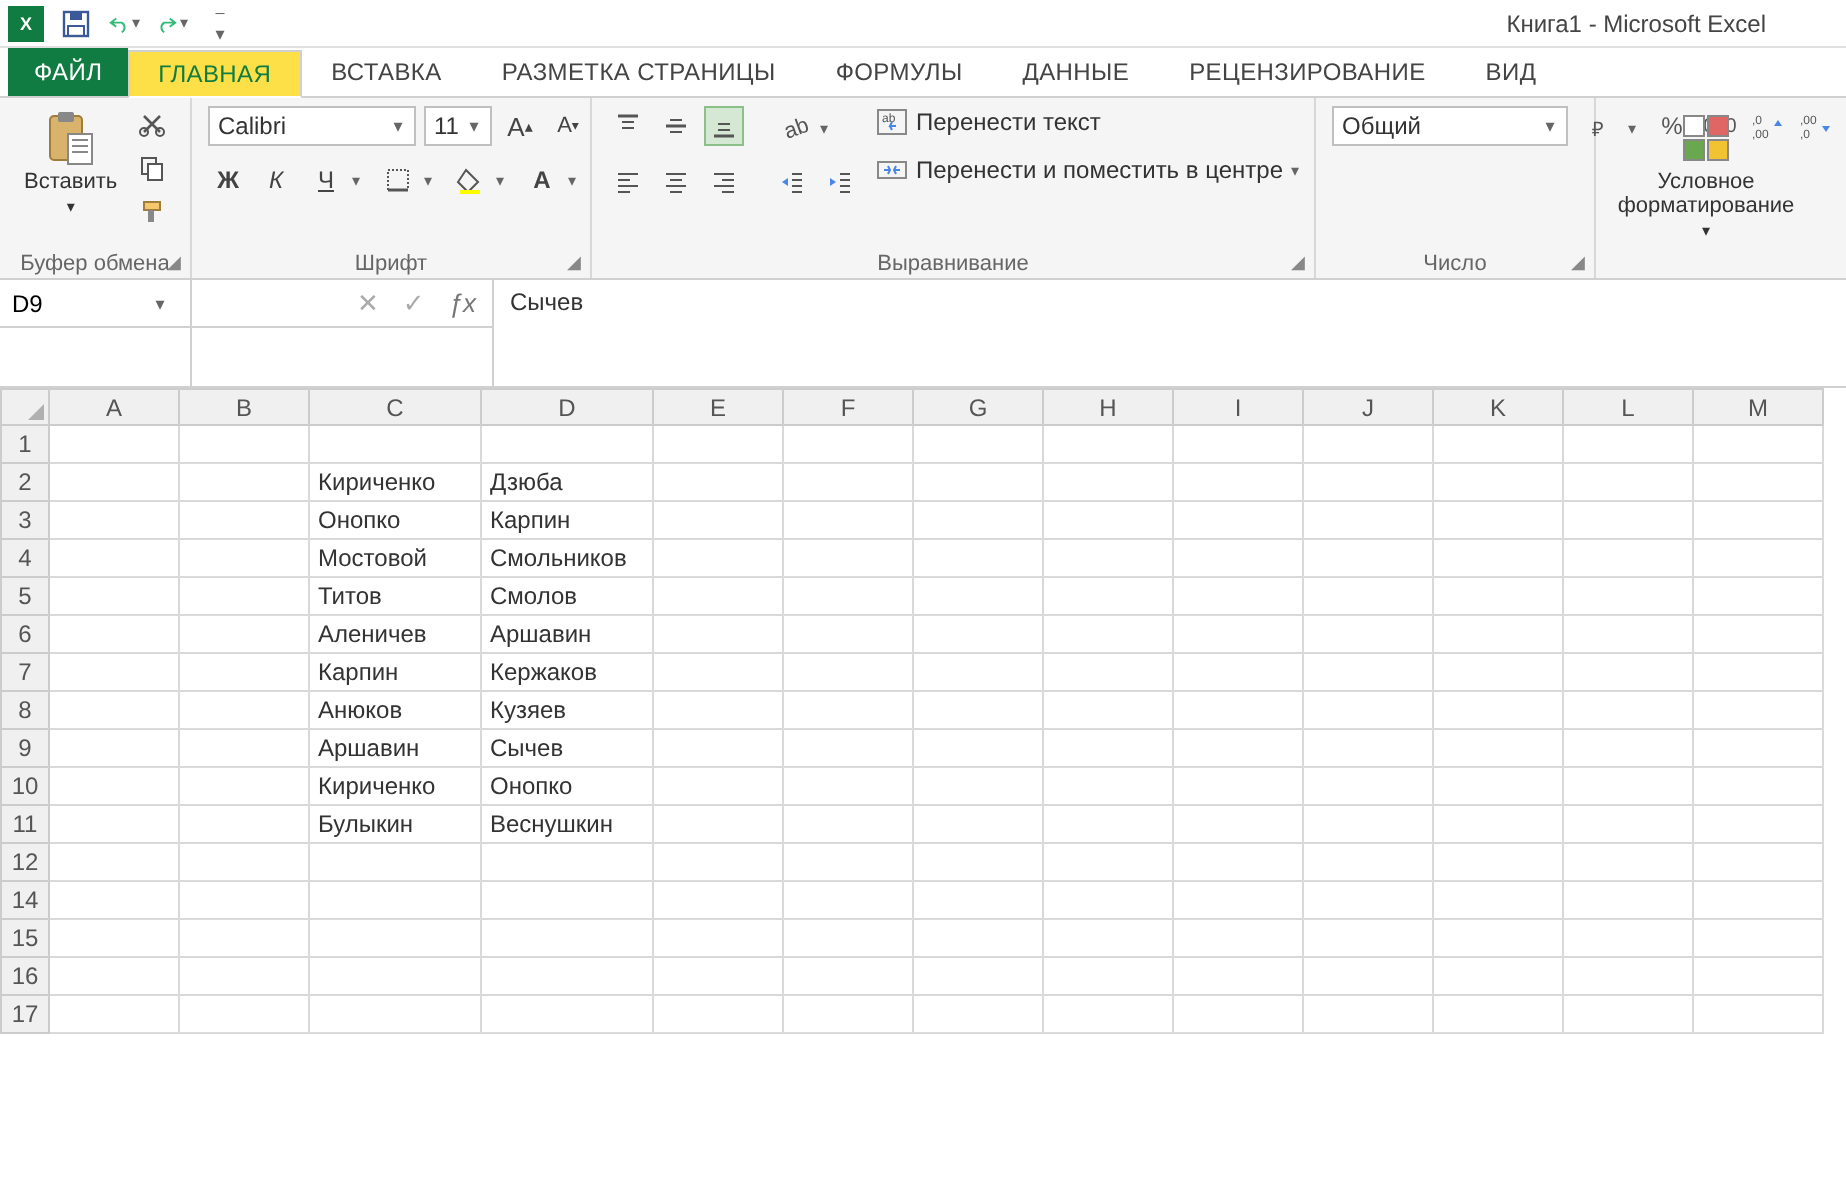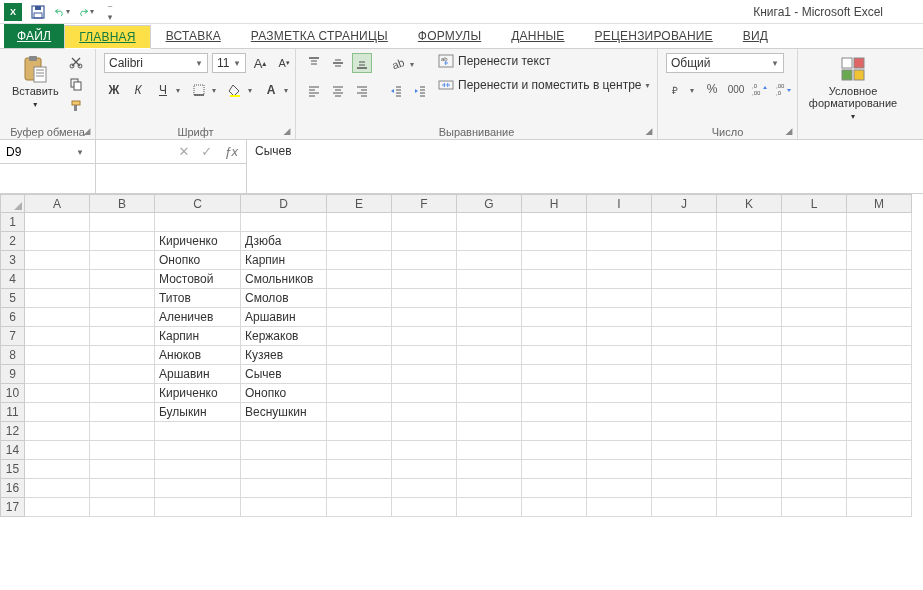--- a/index.html
+++ b/index.html
@@ -7,21 +7,21 @@
 
 
 .qat { height: 24px; background: #fff; display: flex; align-items: center; padding: 0 4px; gap: 8px; border-bottom: 1px solid #e0e0e0; position: relative; }
 .qat .excel-logo { width: 18px; height: 18px; background: #107c41; color: #fff; font-weight: bold; font-size: 9px; display: flex; align-items: center; justify-content: center; }
 .qat .qat-btn { width: 16px; height: 16px; display: flex; align-items: center; justify-content: center; color: #555; cursor: pointer; }
 .qat .title { position: absolute; left: 50%; transform: translateX(-50%); font-size: 12px; color: #444; right: auto; }
 .qat .title { left: auto; right: 40px; transform: none; }
 
 
 .tabs { height: 24px; display: flex; align-items: flex-end; background: #fff; padding-left: 4px; }
-.tab { padding: 4px 14px; font-size: 12px; color: #444; text-transform: uppercase; letter-spacing: 0.2px; cursor: pointer; border: 1px solid transparent; text-decoration: underline; }
+.tab { padding: 4px 14px; font-size: 12px; color: #444; text-transform: uppercase; letter-spacing: 0.2px; cursor: pointer; border: 1px solid transparent; }
 .tab.file { background: #107c41; color: #fff; padding: 4px 12px; }
 .tab.active { background: #fde047; border: 1px solid #d0d0d0; border-bottom-color: #fff; color: #107c41; position: relative; top: 1px; }
 
 
 .ribbon { height: 92px; border-bottom: 1px solid #d0d0d0; border-top: 1px solid #d0d0d0; background: #f5f5f5; display: flex; }
 .ribbon-group { border-right: 1px solid #d8d8d8; padding: 4px 8px 1px 8px; display: flex; flex-direction: column; justify-content: space-between; position: relative; }
 .ribbon-group-label { text-align: center; font-size: 11px; color: #666; padding-top: 2px; }
 .ribbon-group-dlauncher { position: absolute; right: 2px; bottom: 2px; width: 12px; height: 12px; font-size: 9px; color: #888; cursor: pointer; display:flex;align-items:center;justify-content:center;}
 .ribbon-body { flex: 1; display: flex; align-items: flex-start; gap: 4px; }
 
@@ -47,21 +47,21 @@
 
 
 .align-rows{display:flex;flex-direction:column;gap:6px;}
 .align-row{display:flex;gap:4px;}
 .align-btn{width:20px;height:20px;display:flex;align-items:center;justify-content:center;cursor:pointer;color:#555;}
 .align-btn.active{background:#d4e8d4;border:1px solid #8bc08b;}
 .align-text{display:flex;flex-direction:column;gap:8px;padding-left:4px;}
 .align-text-row{display:flex;align-items:center;gap:4px;font-size:12px;color:#333;cursor:pointer;white-space:nowrap;}
 
 
-.num-col{display:flex;flex-direction:column;gap:6px;}
+.num-col{display:flex;gap:6px;}
 .num-combo{width:118px;}
 .num-row{display:flex;gap:4px;}
 
 
 .formula-bar { height: 54px; border-bottom: 1px solid #d0d0d0; display: flex; }
 .name-box { width: 96px; border-right: 1px solid #d0d0d0; display: flex; align-items: flex-start; }
 .name-box .nb-inner { height: 24px; width: 100%; display: flex; align-items: center; border-bottom: 1px solid #d0d0d0; }
 .name-box input { border: none; outline: none; width: 70px; padding-left: 6px; font-size: 12px; height: 22px;}
 .name-box .dd { width: 20px; text-align: center; color: #666; font-size: 9px;cursor:pointer;}
 .fx-btns { width: 150px; display: flex; align-items: flex-start; }

